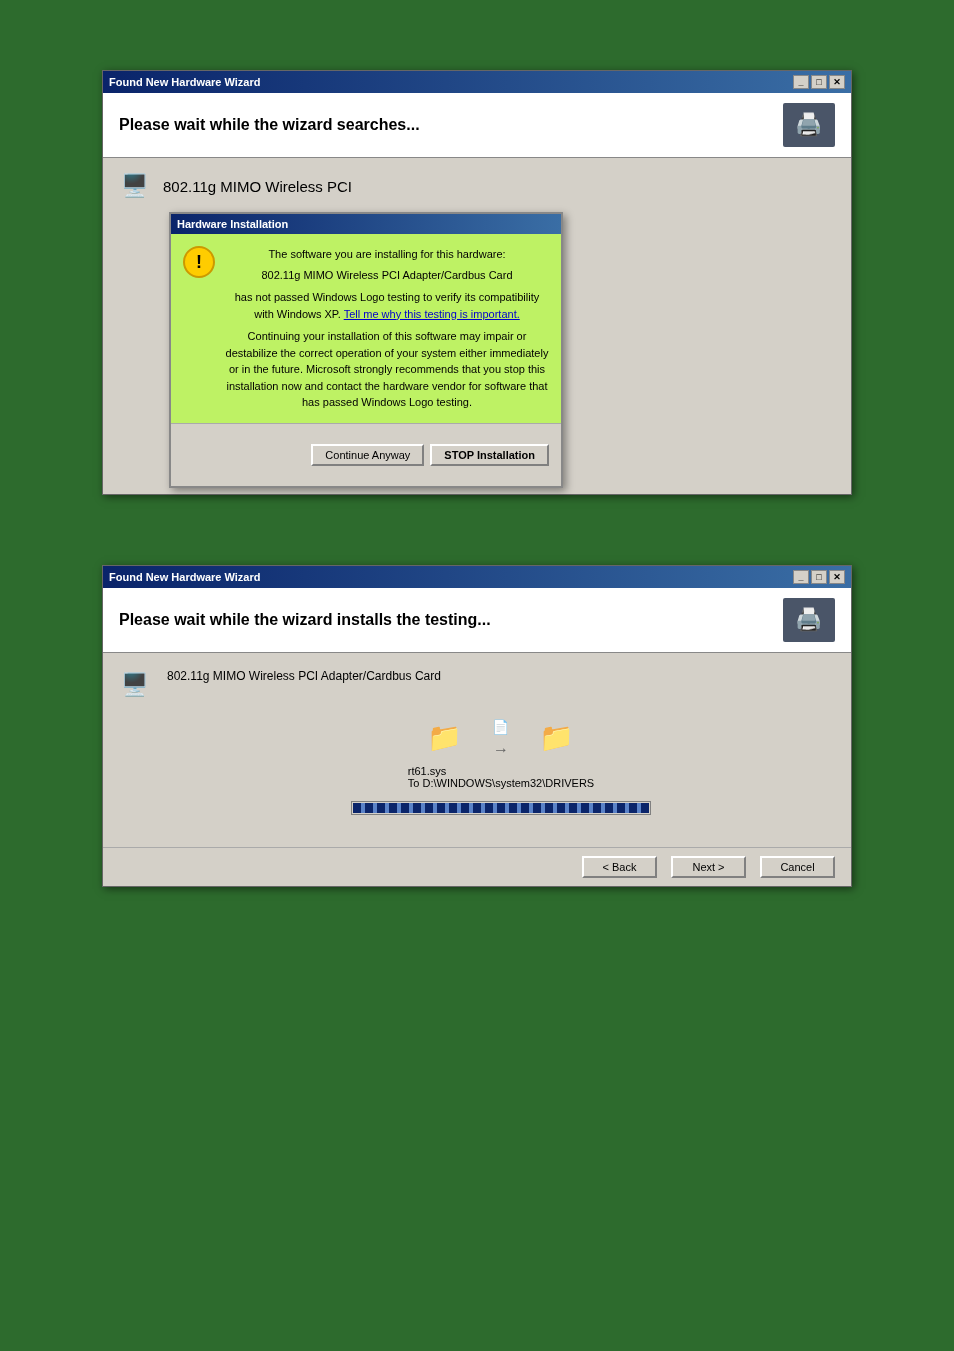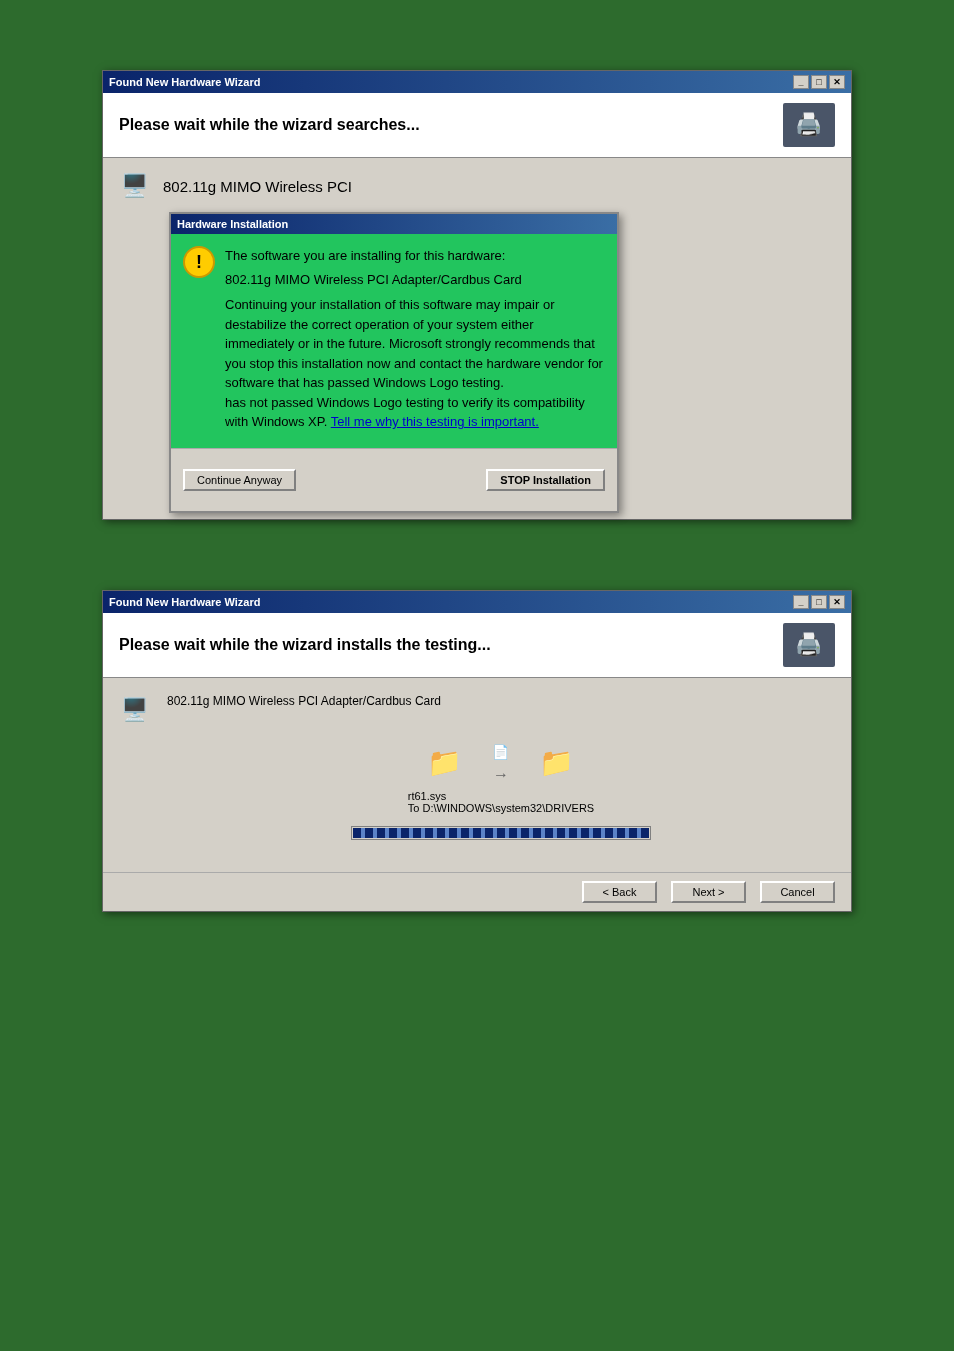--- a/index.html
+++ b/index.html
@@ -102,24 +102,24 @@
       font-size: 15px;
       color: #000;
     }
 
     
     .hw-dialog-overlay {
       position: relative;
       margin-left: 50px;
     }
     .hw-dialog {
-      background: #22c55e;
+      background: #bef264;
       border: 2px solid #888;
       box-shadow: 3px 3px 8px rgba(0,0,0,0.4);
-      width: 450px;
+      width: 394px;
     }
     .hw-dialog-title {
       background: linear-gradient(to right, #0a246a, #3a6ea5);
       color: white;
       font-size: 11px;
       font-weight: bold;
       padding: 3px 6px;
       height: 20px;
       display: flex;
       align-items: center;
@@ -138,34 +138,36 @@
       border-radius: 50%;
       display: flex;
       align-items: center;
       justify-content: center;
       font-size: 18px;
       font-weight: bold;
       color: #000;
       flex-shrink: 0;
     }
     .hw-dialog-text {
-      font-size: 13px;
+      font-size: 11px;
       line-height: 1.5;
       color: #000;
+      text-align: center;
     }
     .hw-dialog-text .link-text {
       color: #0000cc;
       text-decoration: underline;
       cursor: pointer;
     }
     .hw-dialog-footer {
       border-top: 1px solid #aaa;
       padding: 20px 12px;
       display: flex;
-      justify-content: space-between;
+      justify-content: flex-end;
+      gap: 6px;
       background: #d4d0c8;
     }
 
     
     .wizard-footer {
       background: #d4d0c8;
       border-top: 1px solid #aaa;
       padding: 8px 16px;
       display: flex;
       justify-content: flex-end;
@@ -272,25 +274,25 @@
     <div class="hw-dialog-overlay" style="margin-top:10px;">
       <div class="hw-dialog">
         <div class="hw-dialog-title">
           <span>Hardware Installation</span>
         </div>
         <div class="hw-dialog-body">
           <div class="warning-icon">!</div>
           <div class="hw-dialog-text">
             <div style="margin-bottom:4px;">The software you are installing for this hardware:</div>
             <div style="margin-bottom:6px;">802.11g MIMO Wireless PCI Adapter/Cardbus Card</div>
-            <div style="margin-top:6px;">Continuing your installation of this software may impair or destabilize the correct operation of your system either immediately or in the future. Microsoft strongly recommends that you stop this installation now and contact the hardware vendor for software that has passed Windows Logo testing.</div>
             <div style="margin-bottom:4px;">
               <span>has not passed Windows Logo testing to verify its compatibility with Windows XP.</span>
               <span class="link-text">Tell me why this testing is important.</span>
             </div>
+            <div style="margin-top:6px;">Continuing your installation of this software may impair or destabilize the correct operation of your system either immediately or in the future. Microsoft strongly recommends that you stop this installation now and contact the hardware vendor for software that has passed Windows Logo testing.</div>
           </div>
         </div>
         <div class="hw-dialog-footer">
           <button class="btn">Continue Anyway</button>
           <button class="btn btn-danger">STOP Installation</button>
         </div>
       </div>
     </div>
   </div>
 </div>

